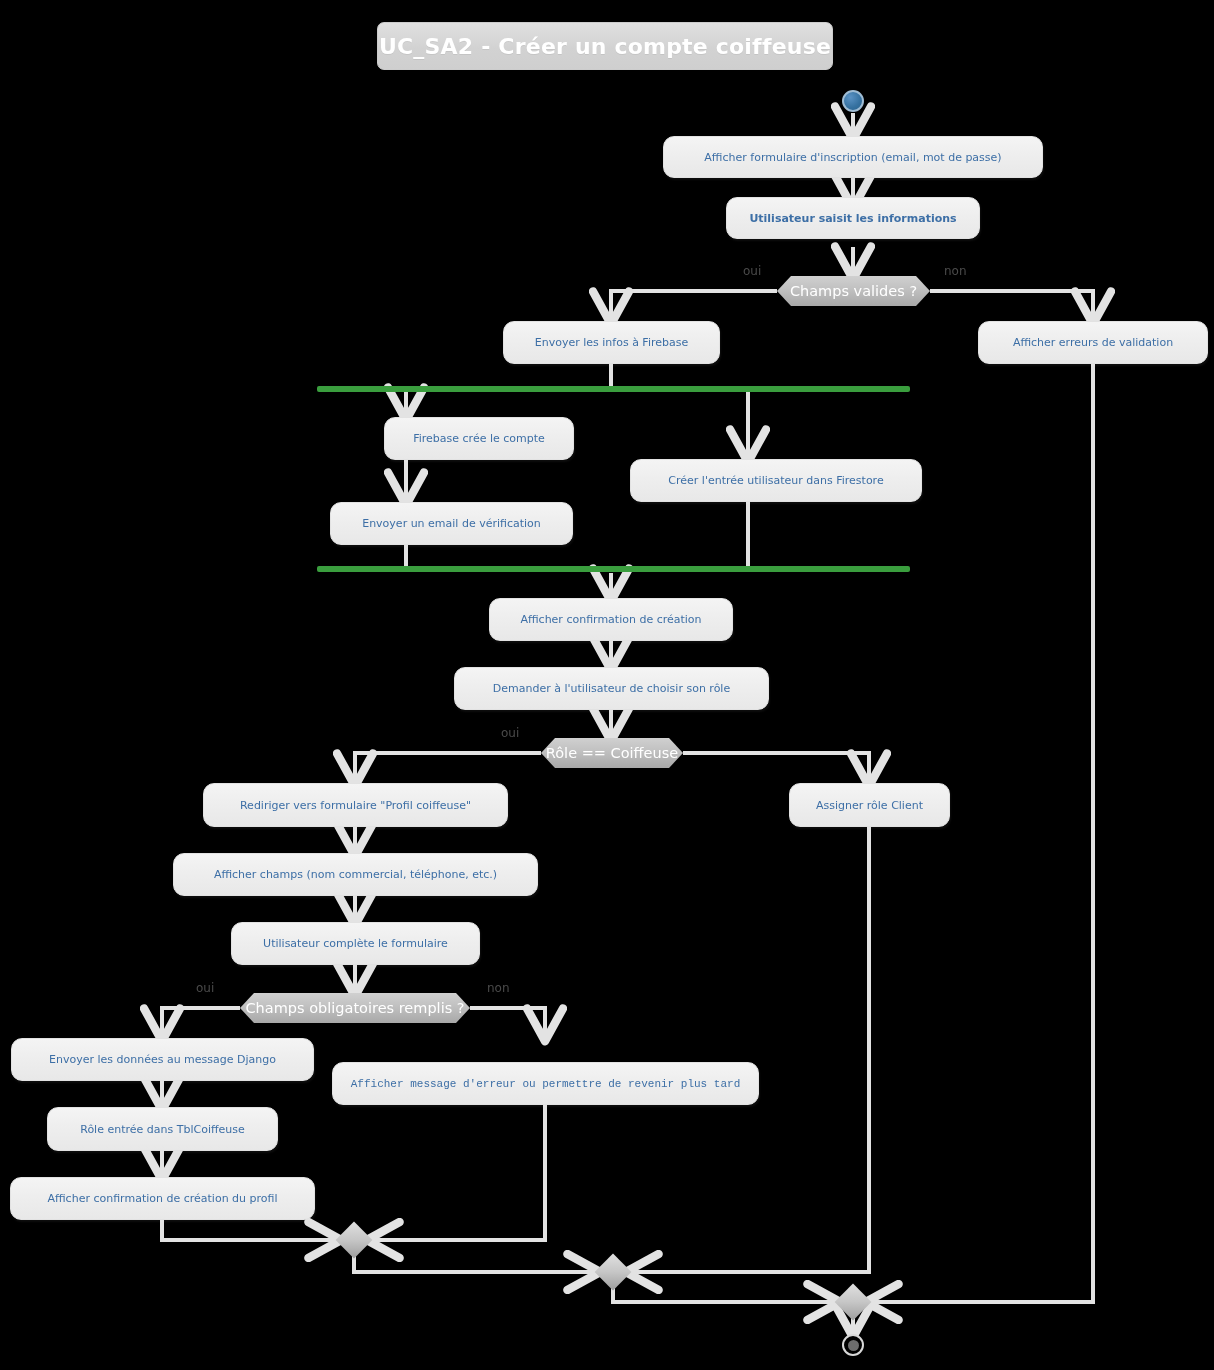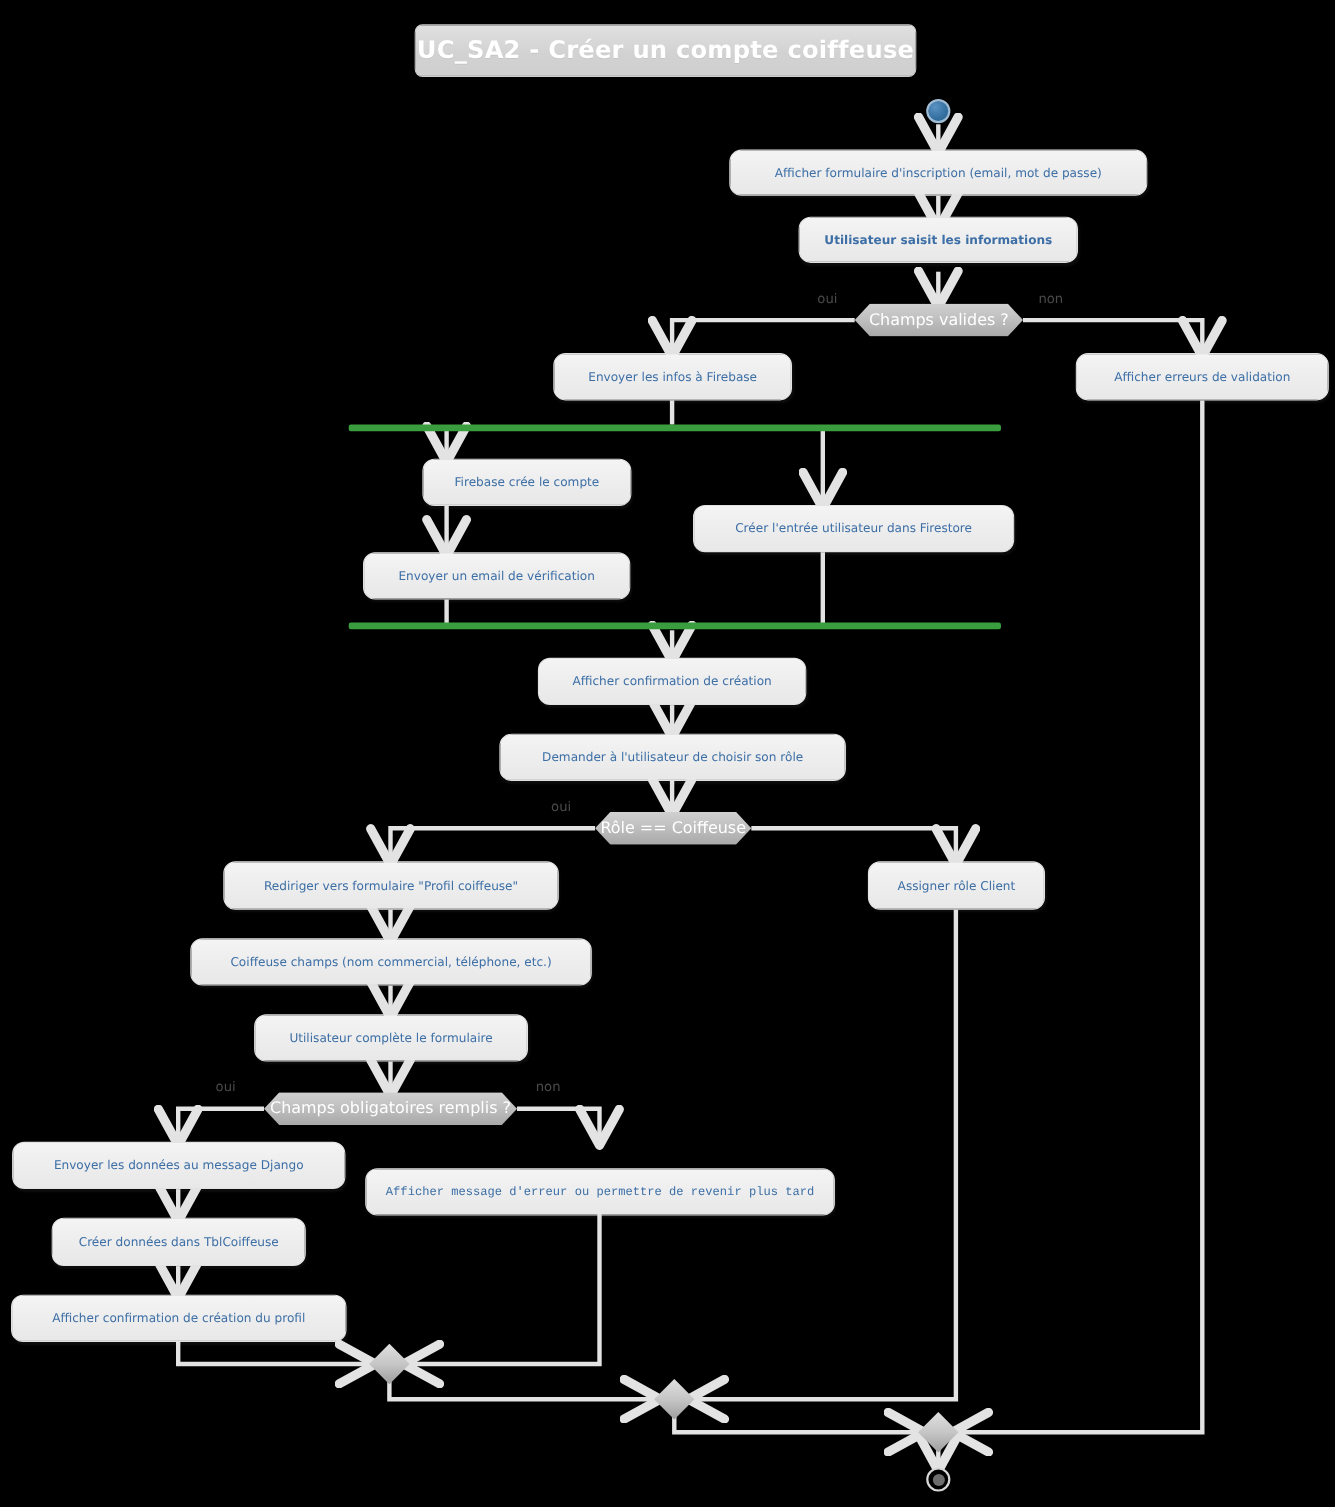--- a/index.html
+++ b/index.html
@@ -236,34 +236,34 @@
   <div class="activity" style="left:454px; top:667px; width:315px; height:43px;">Demander à l'utilisateur de choisir son rôle</div>
 
   <div class="decision" style="left:541px; top:738px; width:142px; height:30px;">Rôle == Coiffeuse</div>
 
   <div class="guard" style="left:501px; top:726px;">oui</div>
 
   <div class="activity" style="left:203px; top:783px; width:305px; height:44px;">Rediriger vers formulaire "Profil coiffeuse"</div>
 
   <div class="activity" style="left:789px; top:783px; width:161px; height:44px;">Assigner rôle Client</div>
 
-  <div class="activity" style="left:173px; top:853px; width:365px; height:43px;">Coiffeuse champs (nom commercial, téléphone, etc.)</div>
+  <div class="activity" style="left:173px; top:853px; width:365px; height:43px;">Afficher champs (nom commercial, téléphone, etc.)</div>
 
   <div class="activity" style="left:231px; top:922px; width:249px; height:43px;">Utilisateur complète le formulaire</div>
 
   <div class="decision" style="left:240px; top:993px; width:230px; height:30px;">Champs obligatoires remplis ?</div>
 
   <div class="guard" style="left:196px; top:981px;">oui</div>
   <div class="guard" style="left:487px; top:981px;">non</div>
 
   <div class="activity" style="left:11px; top:1038px; width:303px; height:43px;">Envoyer les données au message Django</div>
 
   <div class="activity" style="left:332px; top:1062px; width:427px; height:43px;font-family:Liberation Mono, monospace;">Afficher message d'erreur ou permettre de revenir plus tard</div>
 
-  <div class="activity" style="left:47px; top:1107px; width:231px; height:44px;">Créer données dans TblCoiffeuse</div>
+  <div class="activity" style="left:47px; top:1107px; width:231px; height:44px;">Rôle entrée dans TblCoiffeuse</div>
 
   <div class="activity" style="left:10px; top:1177px; width:305px; height:43px;">Afficher confirmation de création du profil</div>
 
   <div class="merge" style="left:341px; top:1227px;"></div>
   <div class="merge" style="left:600px; top:1259px;"></div>
   <div class="merge" style="left:840px; top:1289px;"></div>
 
   <div class="end-node" style="left:842px; top:1334px;">
     <div class="inner"></div>
   </div>

